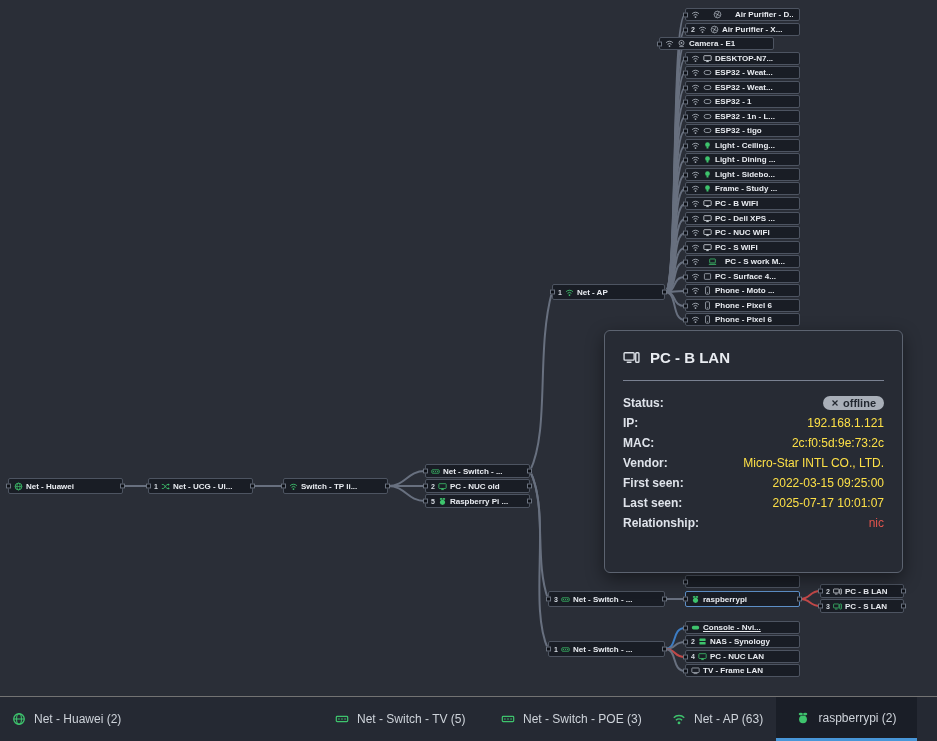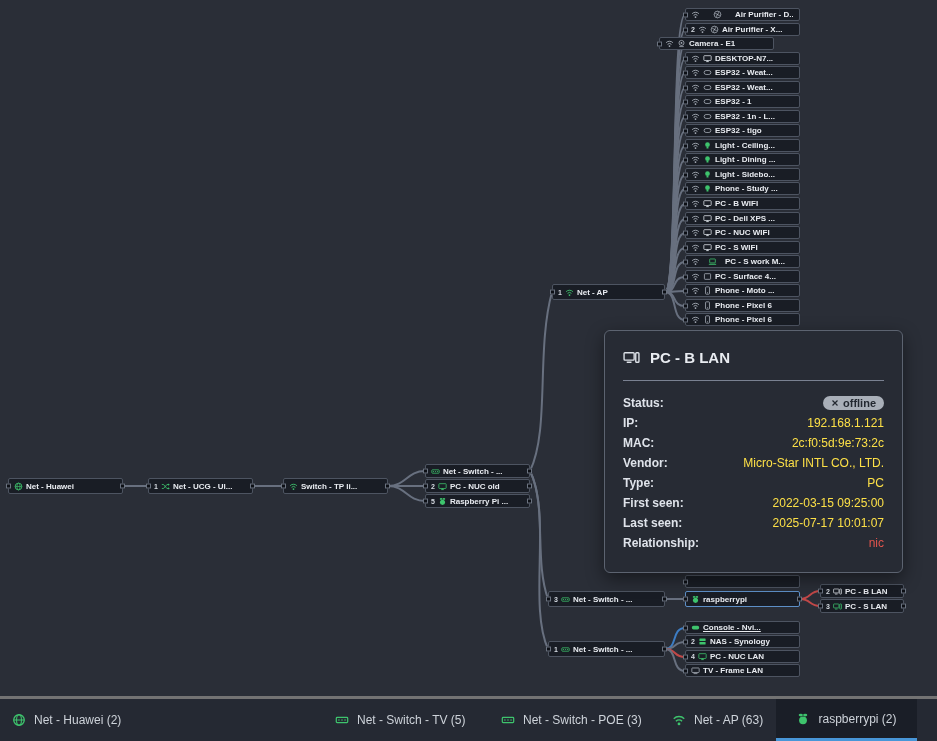--- a/index.html
+++ b/index.html
@@ -37,21 +37,21 @@
   .tt-divider{border-top:1px solid #7a8191;margin:0 2px 12px}
   .tt-row{display:flex;justify-content:space-between;align-items:center;height:20px;padding:0 2px}
   .tt-label{font-weight:bold;font-size:12px;color:#dfe3ea}
   .tt-value{font-size:12px;color:#fde047;text-align:right;white-space:nowrap}
   .tt-value.danger{color:#e0544c}
   .tt-badge{display:inline-flex;align-items:center;gap:4px;background:#a9afb8;color:#232830;
             border-radius:9px;padding:1px 8px;font-size:11px;font-weight:bold}
   .badge-x{width:8px;height:8px;color:#232830}
 
   #bottombar{position:absolute;left:0;right:0;bottom:0;height:45px;background:#252933;
-             border-top:3px solid #737373;z-index:20}
+             border-top:1px solid #737373;z-index:20}
   .tab{position:absolute;top:0;bottom:0;display:flex;align-items:center;gap:8px;
        color:#ced3da;font-size:12px;white-space:nowrap;cursor:pointer}
   .ticon{width:14px;height:14px;flex:none}
   .tab.selected{background:#1a1e27;border-bottom:3px solid #4896d8;justify-content:center}
 </style>
 </head>
 <body>
 
 <svg style="position:absolute;width:0;height:0;overflow:hidden" aria-hidden="true">
   <symbol id="i-globe" viewBox="0 0 16 16">
@@ -316,24 +316,20 @@
     </div>
     <div class="tt-row">
       <span class="tt-label">MAC:</span>
       <span class="tt-value">2c:f0:5d:9e:73:2c</span>
     </div>
     <div class="tt-row">
       <span class="tt-label">Vendor:</span>
       <span class="tt-value">Micro-Star INTL CO., LTD.</span>
     </div>
     <div class="tt-row">
-      <span class="tt-label">Type:</span>
-      <span class="tt-value">PC</span>
-    </div>
-    <div class="tt-row">
       <span class="tt-label">First seen:</span>
       <span class="tt-value">2022-03-15 09:25:00</span>
     </div>
     <div class="tt-row">
       <span class="tt-label">Last seen:</span>
       <span class="tt-value">2025-07-17 10:01:07</span>
     </div>
     <div class="tt-row">
       <span class="tt-label">Relationship:</span>
       <span class="tt-value danger">nic</span>
@@ -461,21 +457,21 @@
       <span class="nlabel">Light - Sidebo...</span>
     </div>
     <div class="node" style="left: 685px; top: 182px; width: 115px; height: 13px;">
       <span class="port port-l"></span>
       <svg class="nicon dim">
         <use href="#i-wifi" xlink:href="#i-wifi"></use>
       </svg>
       <svg class="nicon green">
         <use href="#i-bulb" xlink:href="#i-bulb"></use>
       </svg>
-      <span class="nlabel">Phone - Study ...</span>
+      <span class="nlabel">Frame - Study ...</span>
     </div>
     <div class="node" style="left: 685px; top: 197px; width: 115px; height: 13px;">
       <span class="port port-l"></span>
       <svg class="nicon dim">
         <use href="#i-wifi" xlink:href="#i-wifi"></use>
       </svg>
       <svg class="nicon light">
         <use href="#i-monitor" xlink:href="#i-monitor"></use>
       </svg>
       <span class="nlabel">PC - B WIFI</span>

